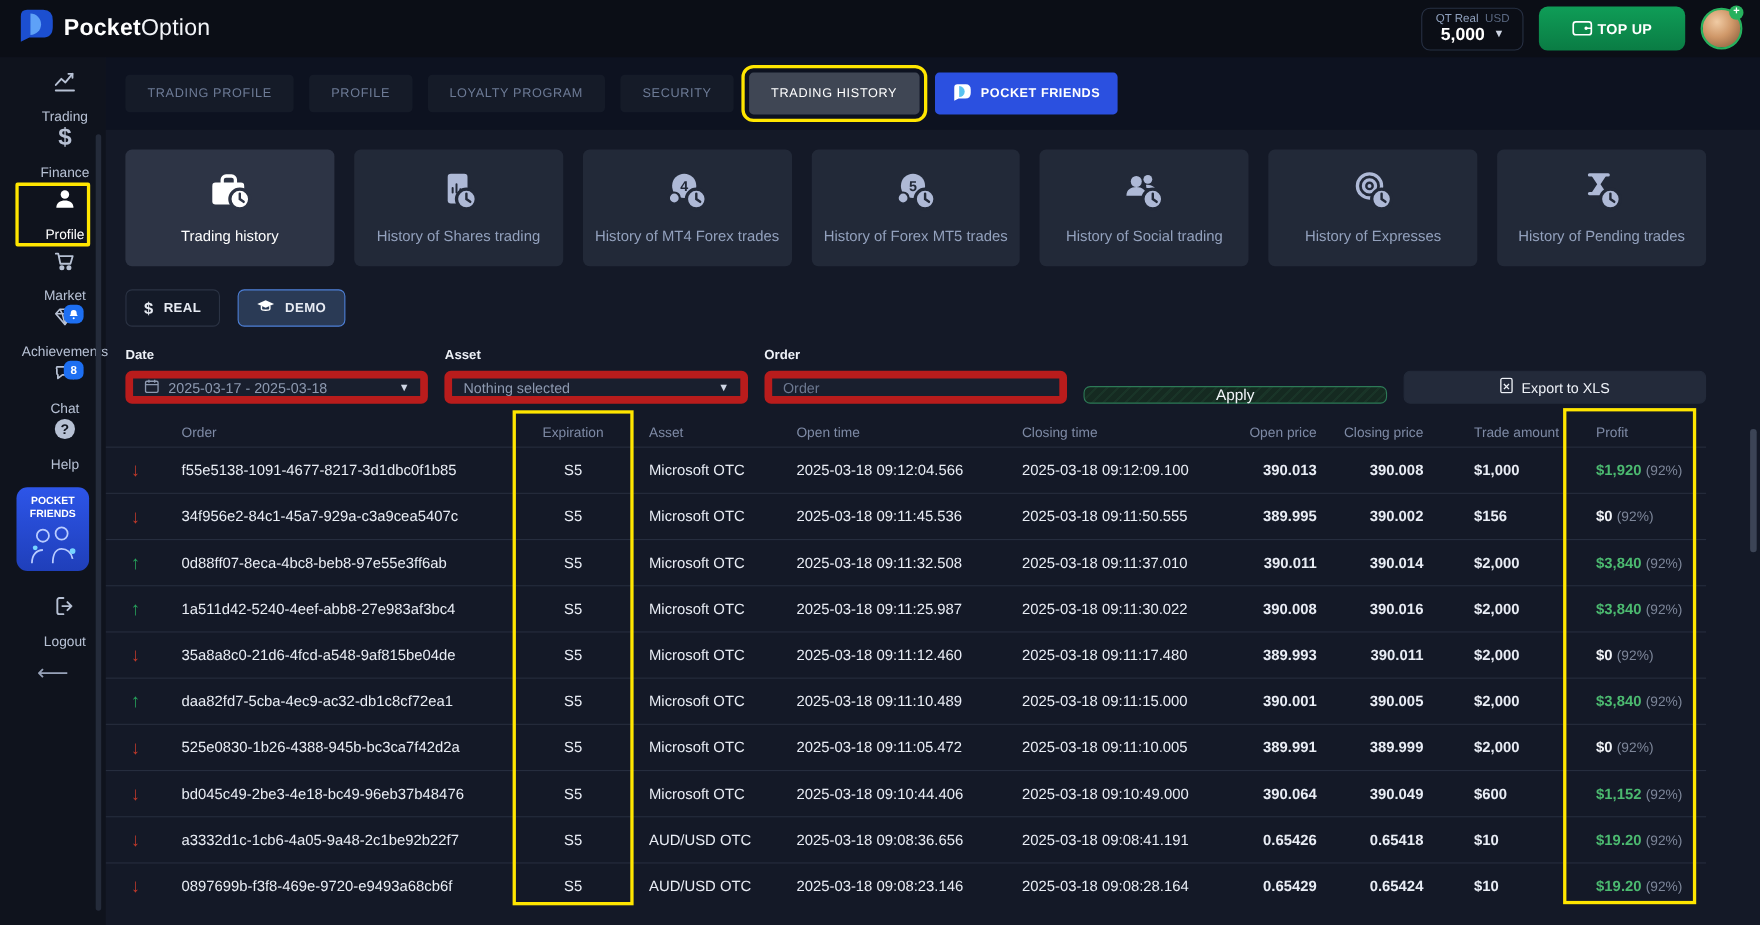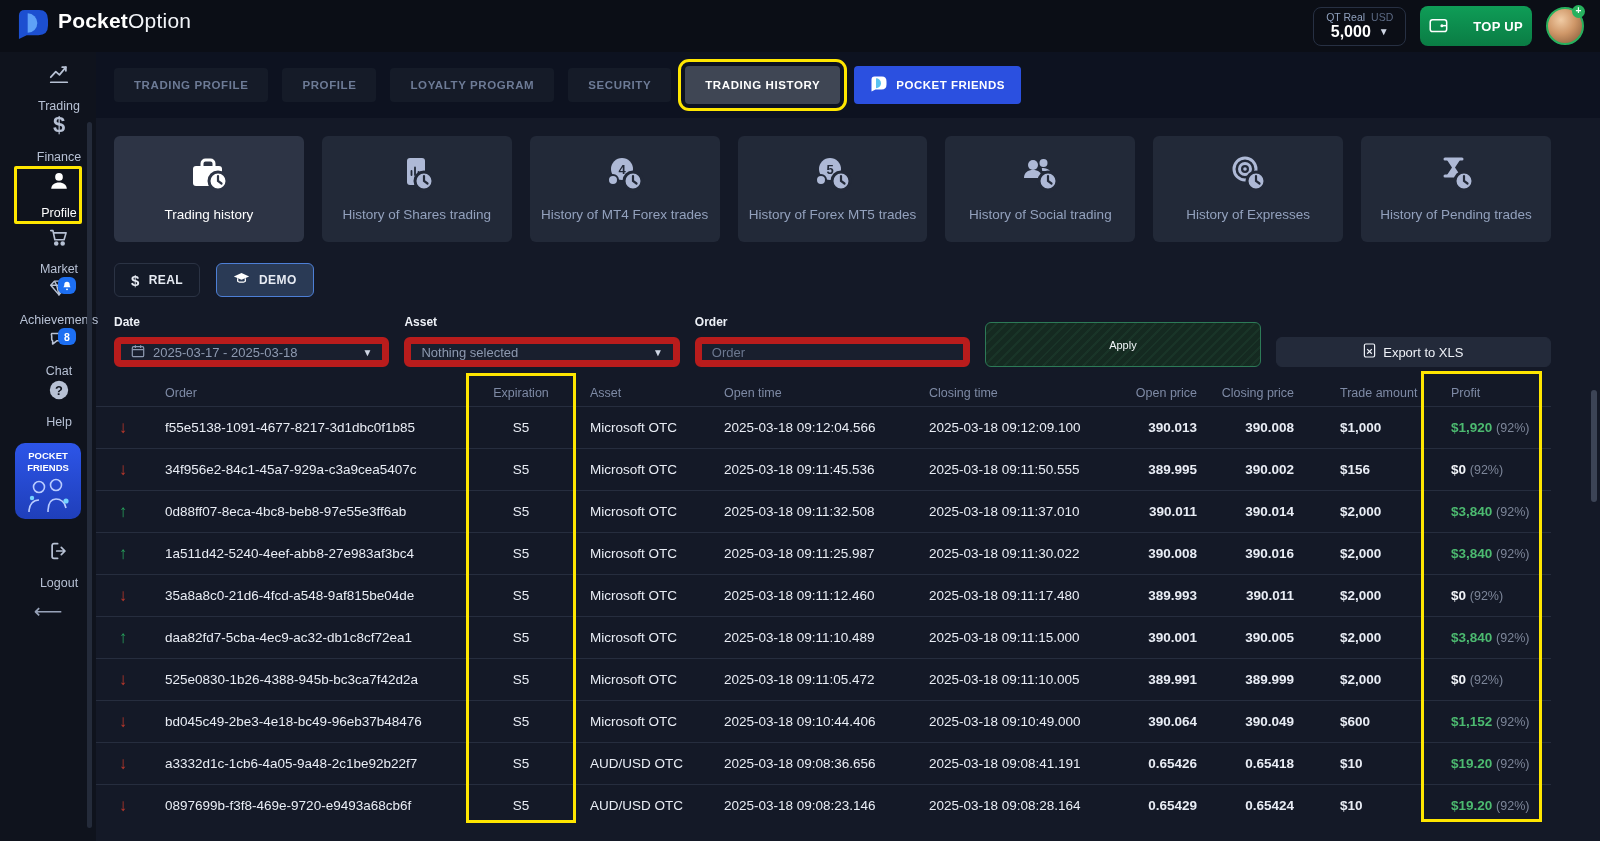--- a/index.html
+++ b/index.html
@@ -7,21 +7,21 @@
   .page {
     position:relative; width:1600px; height:841px; overflow:hidden;
     background:#141927; font-family:"Liberation Sans", sans-serif; color:#e9edf5;
     -webkit-font-smoothing:antialiased;
   }
   
   .topbar {
     position:absolute; top:0; left:0; right:0; height:52px; background:#0b0e16;
     display:flex; align-items:center; justify-content:space-between; padding:0 16px; z-index:5;
   }
-  .logo { display:flex; align-items:flex-start; gap:9px; }
+  .logo { display:flex; align-items:center; gap:9px; }
   .logo-text { font-size:21px; color:#fff; letter-spacing:.2px; }
   .logo-text b { font-weight:700; }
   .logo-text span { font-weight:300; color:#f2f4f8; }
   .topbar-right { display:flex; align-items:center; gap:14px; }
   .bonus {
     display:flex; align-items:center; gap:10px; height:40px; padding:0 10px 0 8px;
     border-radius:6px; background:linear-gradient(100deg,#3562b5 0%,#1d2f55 55%,#151f38 100%);
   }
   .bonus-txt { line-height:1.25; }
   .bonus-title { font-size:12.5px; font-weight:700; color:#fff; }
@@ -30,21 +30,21 @@
   .balance {
     border:1px solid #273043; border-radius:8px; padding:3px 12px 4px; min-width:86px;
   }
   .balance-top { font-size:10.5px; display:flex; gap:6px; justify-content:center; }
   .acct-name { color:#8fa0bd; }
   .acct-cur { color:#5c6a84; }
   .balance-bottom { display:flex; align-items:center; gap:8px; justify-content:center; }
   .balance-amt { font-size:16px; font-weight:600; color:#fff; }
   .caret { font-size:10px; color:#cfd6e4; }
   .topup {
-    display:flex; align-items:center; gap:25px; height:40px; padding:0 9px; border:none; cursor:pointer;
+    display:flex; align-items:center; gap:4px; height:40px; padding:0 30px; border:none; cursor:pointer;
     border-radius:8px; background:linear-gradient(180deg,#0f9d57,#0a7c44); color:#fff;
     font-family:inherit; font-size:13px; font-weight:700; letter-spacing:.3px;
   }
   .avatar {
     position:relative; width:38px; height:38px; border-radius:50%;
     border:2px solid #27b15e;
     background:radial-gradient(circle at 38% 32%, #f0cba4 0%, #cf9768 45%, #7e5434 100%);
   }
   .avatar-plus {
     position:absolute; top:-4px; right:-3px; width:13px; height:13px; border-radius:50%;
@@ -75,21 +75,21 @@
     display:flex; flex-direction:column; align-items:center; padding-top:7px; gap:2px;
   }
   .pf-card .pf-lbl { font-size:9.5px; font-weight:700; color:#fff; text-align:center; line-height:1.25; }
   .logout-item { margin-top:18px; height:56px; }
   .collapse-arrow { margin-top:6px; color:#97a2b8; font-size:20px; cursor:pointer; }
   
   .content { position:absolute; left:96px; top:52px; right:0; bottom:0; background:#0d1220; }
   .tabs { height:66px; display:flex; align-items:center; gap:14px; padding:0 18px; }
   .tab {
     height:34px; padding:0 20px; display:flex; align-items:center; border-radius:4px; cursor:pointer;
-    background:#151b28; color:#6d7b96; font-size:11.5px; font-weight:700; letter-spacing:.6px;
+    background:#151b28; color:#6d7b96; font-size:11.5px; font-weight:400; letter-spacing:.6px;
   }
   .tab.active {
     height:38px; background:#3f4654; color:#fff; outline:3px solid #ffe600; outline-offset:4px;
   }
   .tab-pf {
     height:38px; padding:0 16px; display:flex; align-items:center; gap:9px; border-radius:4px; cursor:pointer;
     background:#2b50e0; color:#fff; font-size:11.5px; font-weight:700; letter-spacing:.5px;
   }
   .panel { position:absolute; top:66px; left:0; right:0; bottom:0; background:#141927; padding:18px 0 0 18px; }
   
@@ -114,21 +114,21 @@
   .fcol { flex:1; display:flex; flex-direction:column; justify-content:flex-end; }
   .flabel { font-size:12px; font-weight:700; color:#eef1f7; margin-bottom:8px; }
   .finput {
     height:30px; border-radius:6px; background:#191f2e; border:7px solid #b91c1c;
     display:flex; align-items:center; padding:0 10px; color:#8d99b0; font-size:13px; gap:8px; cursor:pointer;
   }
   .finput .grow { flex:1; }
   input.finput { color:#8d99b0; font-family:inherit; width:100%; outline:none; cursor:text; }
   input.finput::placeholder { color:#6c7890; }
   .apply-btn {
-    height:45px; border-radius:6px; cursor:pointer; color:#f2f5f9; font-size:11px; font-family:inherit;
+    height:16px; border-radius:6px; cursor:pointer; color:#f2f5f9; font-size:14px; font-family:inherit;
     background:#152a21 repeating-linear-gradient(135deg, rgba(62,142,98,.10) 0 2px, transparent 2px 7px);
     border:1px solid #2d7a57; display:flex; align-items:center; justify-content:center;text-align:right;
   }
   .export-btn {
     height:30px; border-radius:6px; cursor:pointer; color:#eef1f7; font-size:13px; font-family:inherit;
     background:#232a3a; border:1px solid #232a3a; display:flex; align-items:center; justify-content:center; gap:7px;
   }
   
   .table { margin-left:-18px; margin-top:13px; width:1455px; }
   .trow {

